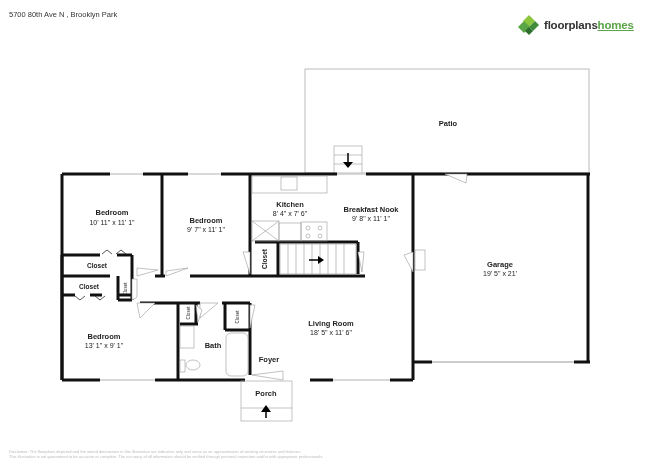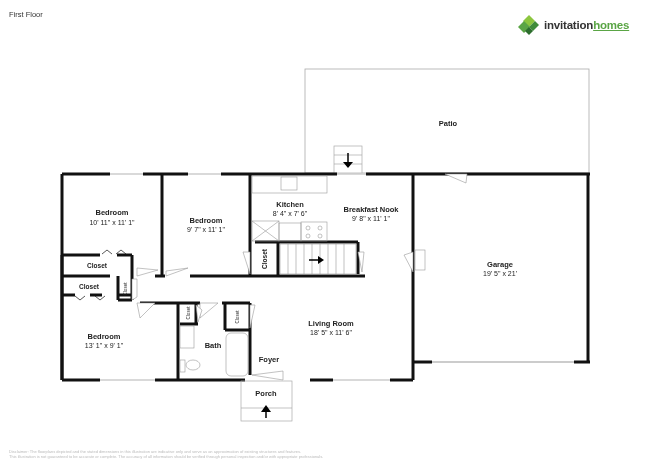--- a/index.html
+++ b/index.html
@@ -12,31 +12,31 @@
   svg{position:absolute;left:0;top:0;}
   .rn{font-size:7.5px;font-weight:bold;fill:#222;text-anchor:middle;font-family:"Liberation Sans",sans-serif;}
   .rd{font-size:7px;fill:#222;text-anchor:middle;font-family:"Liberation Sans",sans-serif;}
   .sm{font-size:6.5px;font-weight:bold;fill:#222;text-anchor:middle;font-family:"Liberation Sans",sans-serif;}
   .xs{font-size:4.5px;fill:#222;text-anchor:middle;font-family:"Liberation Sans",sans-serif;}
 </style>
 </head>
 <body>
 
 <div class="hdr">
-  <div>First Floor</div>
+  <div>5700 80th Ave N , Brooklyn Park</div>
 </div>
 
 <div class="logo">
   <svg width="22" height="22" viewBox="0 0 22 22" style="position:static">
     <polygon points="11,1 17,7 11,13 5,7" fill="#8cc63f"></polygon>
     <polygon points="5,7 11,13 5,19 -1,13" fill="#5aa545" transform="translate(1,0)"></polygon>
     <polygon points="17,7 21,11 15,17 11,13" fill="#3f8c3a"></polygon>
     <polygon points="11,13 15,17 11,21 7,17" fill="#2e6e2e"></polygon>
   </svg>
-  <div class="logo-text"><span>invitation</span><span class="hm">homes</span></div>
+  <div class="logo-text"><span>floorplans</span><span class="hm">homes</span></div>
 </div>
 
 <svg width="650" height="460" viewBox="0 0 650 460">
 
   <rect x="305" y="69" width="284" height="104" fill="none" stroke="#aaa" stroke-width="0.8"></rect>
 
   <g>
     <rect x="334" y="146" width="28" height="27" fill="#fff" stroke="#aaa" stroke-width="0.7"></rect>
     <line x1="334" y1="155" x2="362" y2="155" stroke="#aaa" stroke-width="0.7"></line>
     <line x1="334" y1="164" x2="362" y2="164" stroke="#aaa" stroke-width="0.7"></line>

